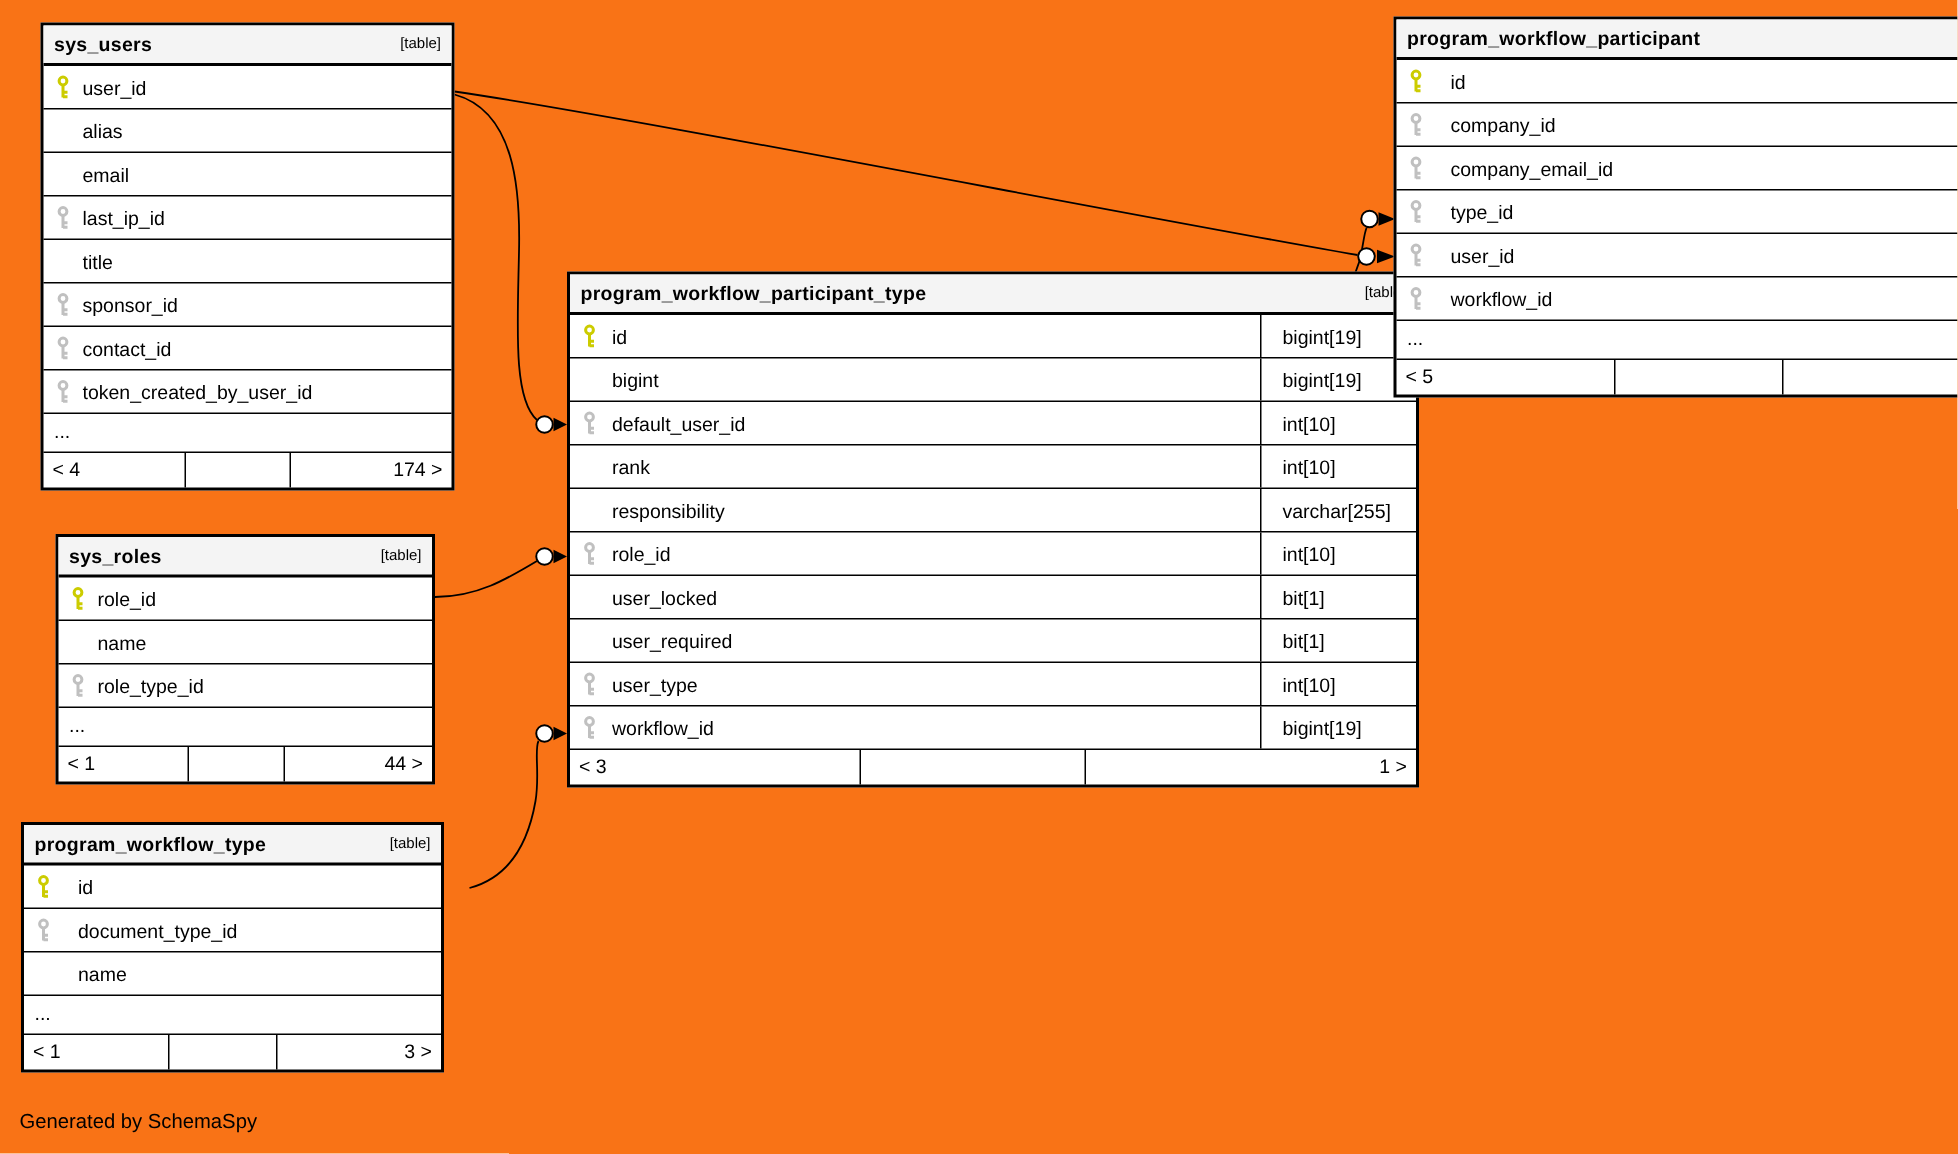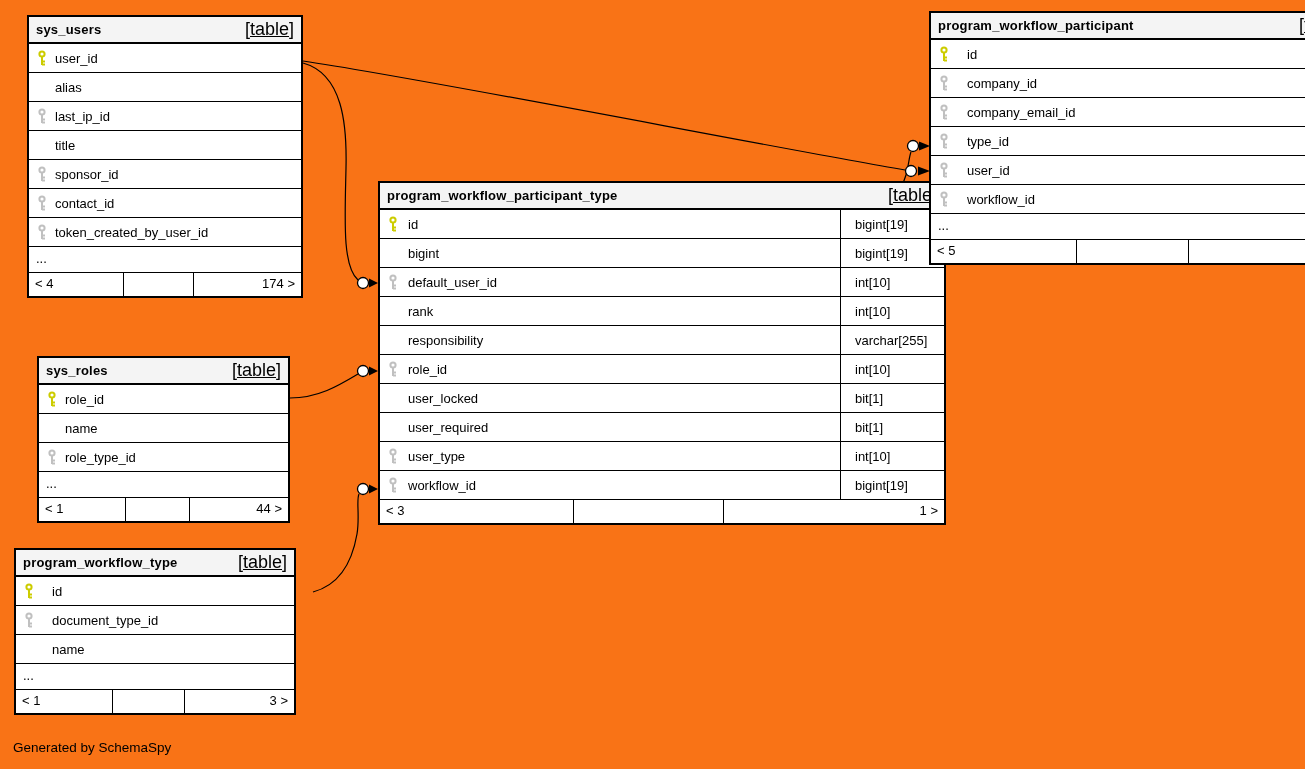--- a/index.html
+++ b/index.html
@@ -9,21 +9,21 @@
   .db-table{
     position:absolute;z-index:1;background:#fff;
     border:2px solid #000;font-size:13px;box-sizing:border-box;
   }
   .hdr{
     display:flex;justify-content:space-between;align-items:center;
     height:27px;background:var(--hdr-bg,#f4f4f4);
     border-bottom:2px solid #000;padding:0 7px;box-sizing:border-box;
   }
   .hdr .nm{font-weight:bold;font-size:13px;letter-spacing:.2px;}
-  .hdr .tt{font-size:18px;text-decoration:underline;}
+  .hdr .tt{font-size:10px;}
   .row{display:flex;align-items:center;height:29px;border-bottom:1px solid #000;box-sizing:border-box;}
   .keyslot{width:var(--indent,26px);display:flex;align-items:center;justify-content:flex-start;padding-left:8px;box-sizing:border-box;flex:none;}
   .key{width:10px;height:17px;display:block;}
   .key line,.key circle{fill:none;stroke-width:2;}
   .key.primary line,.key.primary circle{stroke:var(--pk,#cccc00);}
   .key.foreign line,.key.foreign circle{stroke:var(--fk,#c0c0c0);}
   .cn{flex:1;white-space:nowrap;overflow:hidden;}
   .ct{width:104px;flex:none;align-self:stretch;display:flex;align-items:center;
       border-left:1px solid #000;padding-left:14px;box-sizing:border-box;white-space:nowrap;}
   .ell{height:26px;line-height:24px;padding-left:7px;border-bottom:1px solid #000;box-sizing:border-box;}
@@ -76,20 +76,24 @@
             <line x1="5" y1="14.5" x2="8" y2="14.5"></line>
           </svg>
         </span>
         <span class="cn">user_id</span>
       </div>
       <div class="row">
         <span class="keyslot"></span>
         <span class="cn">alias</span>
       </div>
       <div class="row">
+        <span class="keyslot"></span>
+        <span class="cn">email</span>
+      </div>
+      <div class="row">
         <span class="keyslot">
           <svg class="key foreign" viewBox="0 0 10 17">
             <circle cx="5" cy="4" r="2.6"></circle>
             <line x1="5" y1="6.6" x2="5" y2="15"></line>
             <line x1="5" y1="11.5" x2="8" y2="11.5"></line>
             <line x1="5" y1="14.5" x2="8" y2="14.5"></line>
           </svg>
         </span>
         <span class="cn">last_ip_id</span>
       </div>

